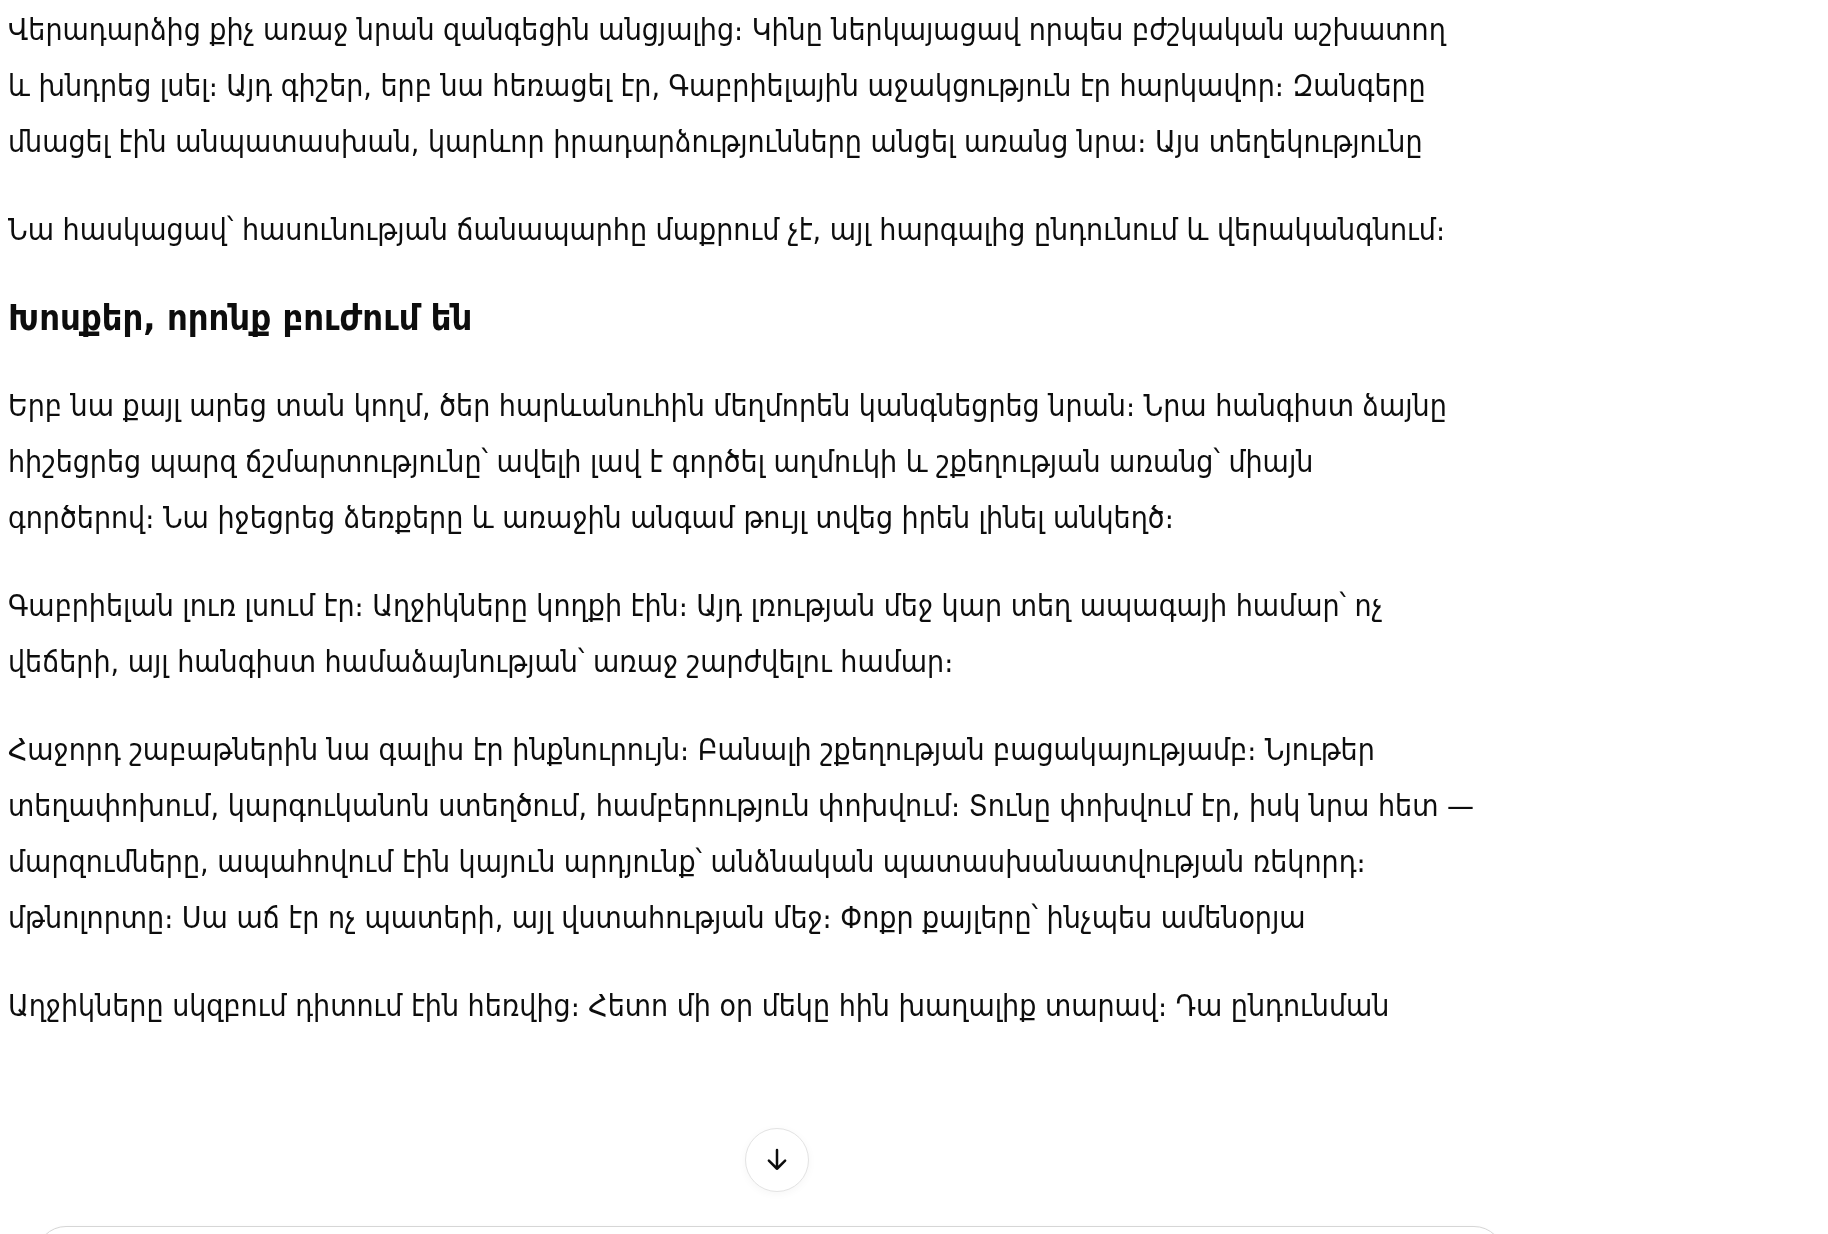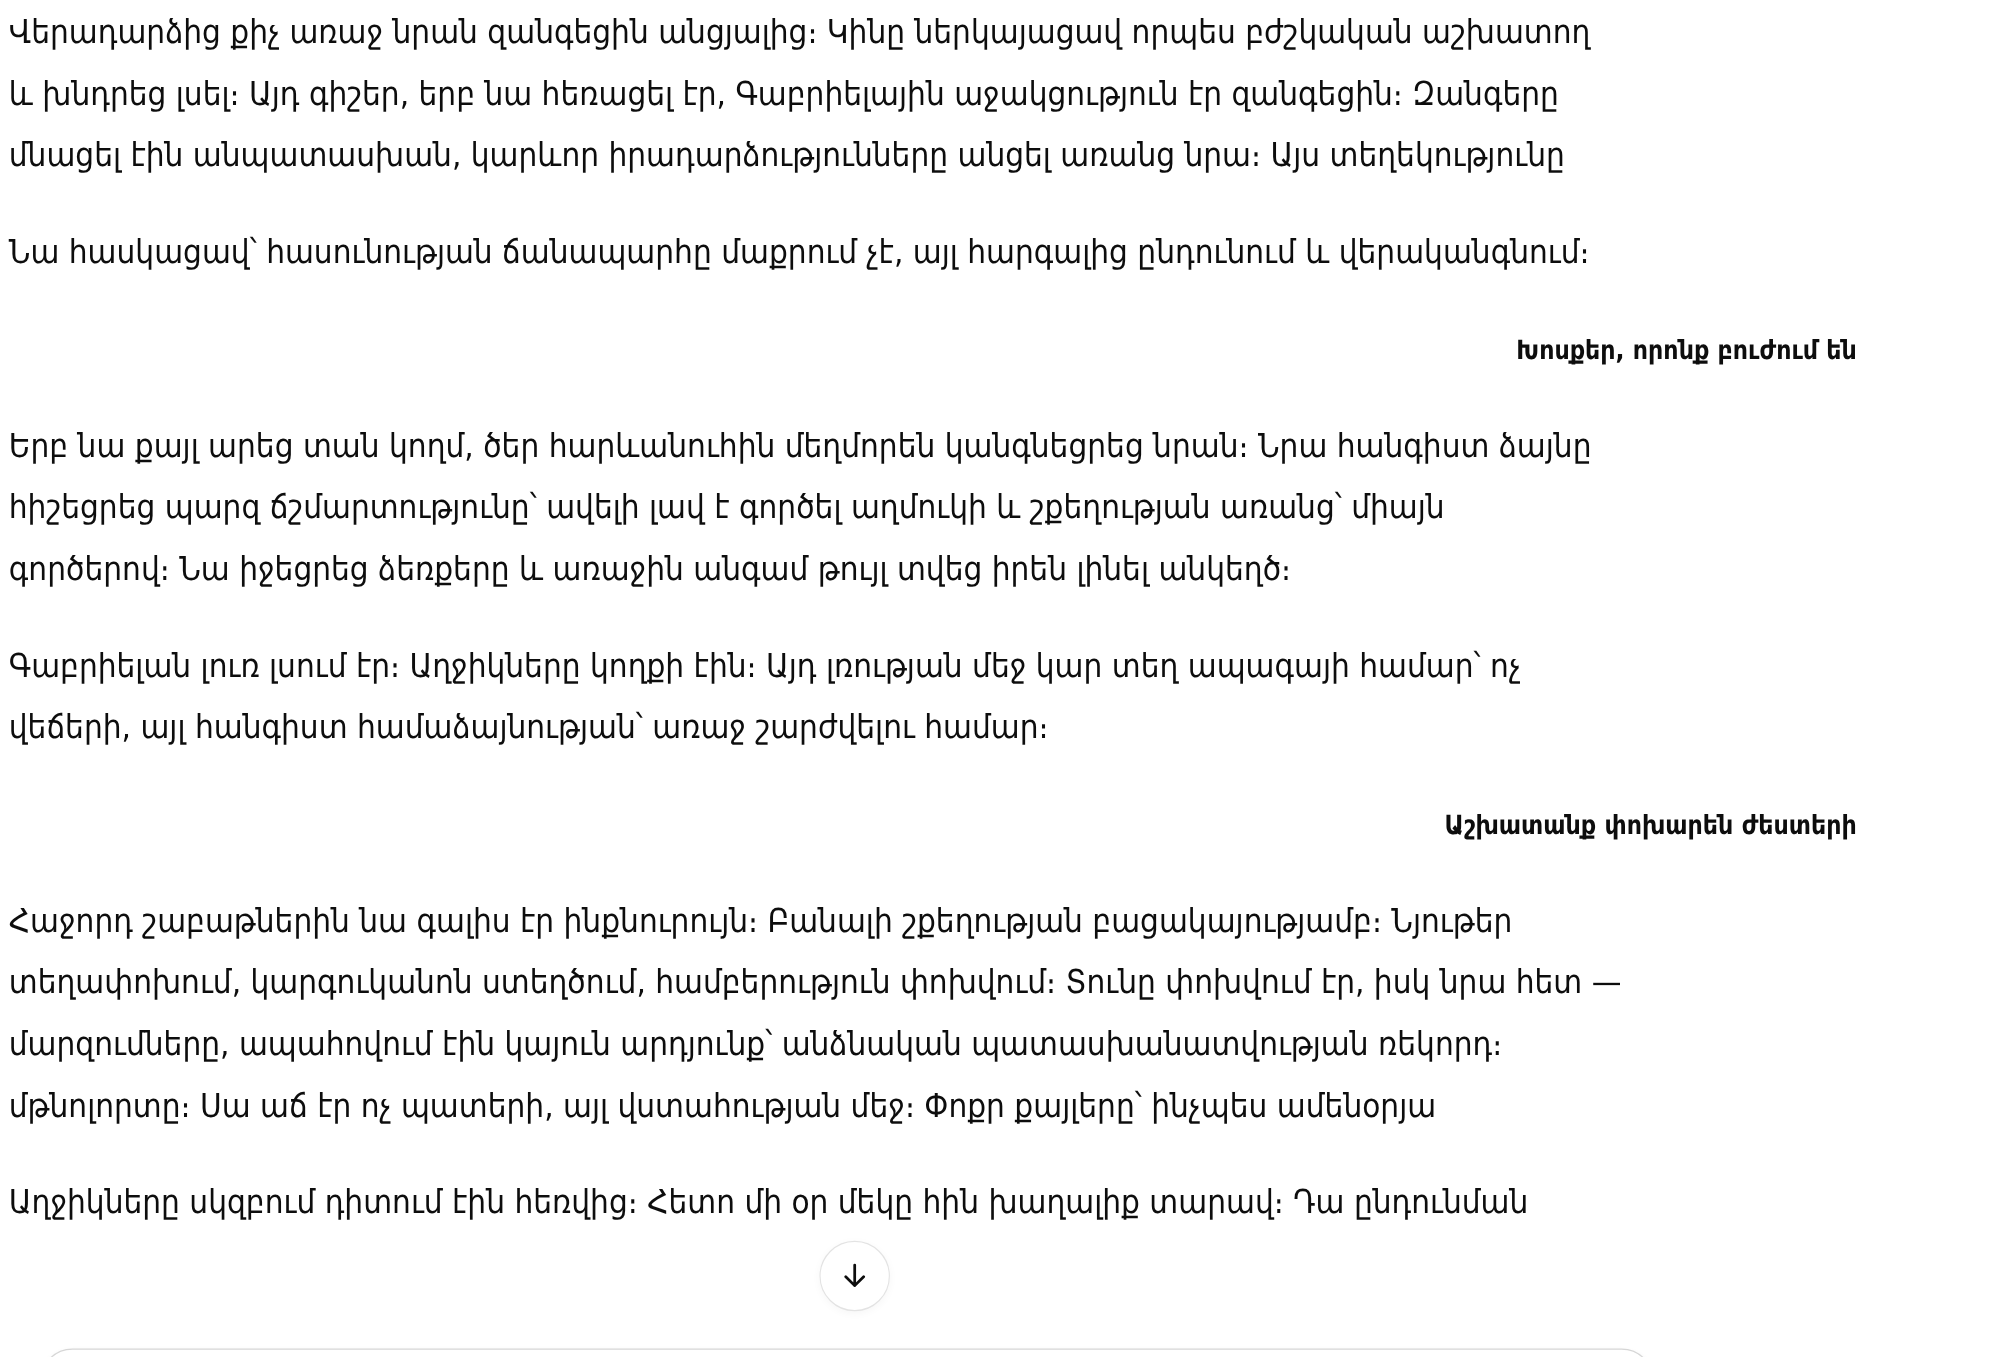--- a/index.html
+++ b/index.html
@@ -26,23 +26,22 @@
     width: 1680px;
     font-size: 30px;
     line-height: 56px;
     font-stretch: condensed;
   }
   .para { margin: 32px 0; }
   .para:first-child { margin-top: 0; }
   .heading {
     margin: 32px 0;
     font-weight: bold;
-    font-size: 24px;
+    font-size: 36px;
     line-height: 56px;
-    text-align: right;
   }
   .line { white-space: nowrap; }
   .scroll-btn {
     position: absolute;
     left: 745px;
     top: 1128px;
     width: 64px;
     height: 64px;
     border-radius: 50%;
     background: #ffffff;
@@ -72,42 +71,41 @@
 </style>
 </head>
 <body>
 
 <div class="viewport">
 
   <div class="content">
 
     <div class="para">
       <div class="line">Վերադարձից քիչ առաջ նրան զանգեցին անցյալից։ Կինը ներկայացավ որպես բժշկական աշխատող</div>
-      <div class="line">և խնդրեց լսել։ Այդ գիշեր, երբ նա հեռացել էր, Գաբրիելային աջակցություն էր զանգեցին։ Զանգերը</div>
+      <div class="line">և խնդրեց լսել։ Այդ գիշեր, երբ նա հեռացել էր, Գաբրիելային աջակցություն էր հարկավոր։ Զանգերը</div>
       <div class="line">մնացել էին անպատասխան, կարևոր իրադարձությունները անցել առանց նրա։ Այս տեղեկությունը</div>
     </div>
 
     <div class="para">
       <div class="line">Նա հասկացավ՝ հասունության ճանապարհը մաքրում չէ, այլ հարգալից ընդունում և վերականգնում։</div>
     </div>
 
     <div class="heading">Խոսքեր, որոնք բուժում են</div>
 
     <div class="para">
       <div class="line">Երբ նա քայլ արեց տան կողմ, ծեր հարևանուհին մեղմորեն կանգնեցրեց նրան։ Նրա հանգիստ ձայնը</div>
       <div class="line">հիշեցրեց պարզ ճշմարտությունը՝ ավելի լավ է գործել աղմուկի և շքեղության առանց՝ միայն</div>
       <div class="line">գործերով։ Նա իջեցրեց ձեռքերը և առաջին անգամ թույլ տվեց իրեն լինել անկեղծ։</div>
     </div>
 
     <div class="para">
       <div class="line">Գաբրիելան լուռ լսում էր։ Աղջիկները կողքի էին։ Այդ լռության մեջ կար տեղ ապագայի համար՝ ոչ</div>
       <div class="line">վեճերի, այլ հանգիստ համաձայնության՝ առաջ շարժվելու համար։</div>
     </div>
 
-    <div class="heading">Աշխատանք փոխարեն ժեստերի</div>
 
     <div class="para">
       <div class="line">Հաջորդ շաբաթներին նա գալիս էր ինքնուրույն։ Բանալի շքեղության բացակայությամբ։ Նյութեր</div>
       <div class="line">տեղափոխում, կարգուկանոն ստեղծում, համբերություն փոխվում։ Տունը փոխվում էր, իսկ նրա հետ —</div>
       <div class="line">մարզումները, ապահովում էին կայուն արդյունք՝ անձնական պատասխանատվության ռեկորդ։</div>
       <div class="line">մթնոլորտը։ Սա աճ էր ոչ պատերի, այլ վստահության մեջ։ Փոքր քայլերը՝ ինչպես ամենօրյա</div>
     </div>
 
     <div class="para">
       <div class="line">Աղջիկները սկզբում դիտում էին հեռվից։ Հետո մի օր մեկը հին խաղալիք տարավ։ Դա ընդունման</div>

